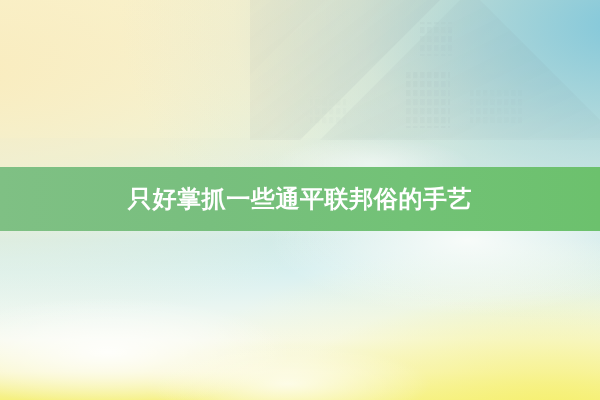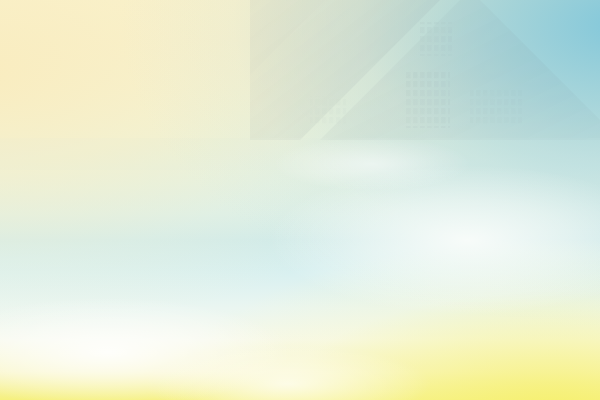--- a/index.html
+++ b/index.html
@@ -171,14 +171,17 @@
     <polygon points="250,-30 470,-30 300,140 250,140" fill="url(#wmFade)"></polygon>
     <polygon points="470,-10 620,140 320,140" fill="url(#wmFade)" opacity="0.85"></polygon>
     <polygon points="250,-30 355,-30 250,75" fill="#8a959d" fill-opacity="0.22"></polygon>
     <rect x="404" y="72" width="46" height="56" fill="url(#wmGrid)"></rect>
     <rect x="418" y="22" width="34" height="34" fill="url(#wmGrid)" opacity="0.7"></rect>
     <rect x="470" y="88" width="52" height="38" fill="url(#wmGrid)" opacity="0.55"></rect>
     <rect x="310" y="96" width="36" height="30" fill="url(#wmGrid)" opacity="0.35"></rect>
     <rect x="0" y="138" width="600" height="32" fill="#c9dbd6" fill-opacity="0.30"></rect>
   </svg>
 
+  <div class="banner">
+    <span class="banner-text">只好掌抓一些通平联邦俗的手艺</span>
+  </div>
 
 </div>
 
 </body></html>

